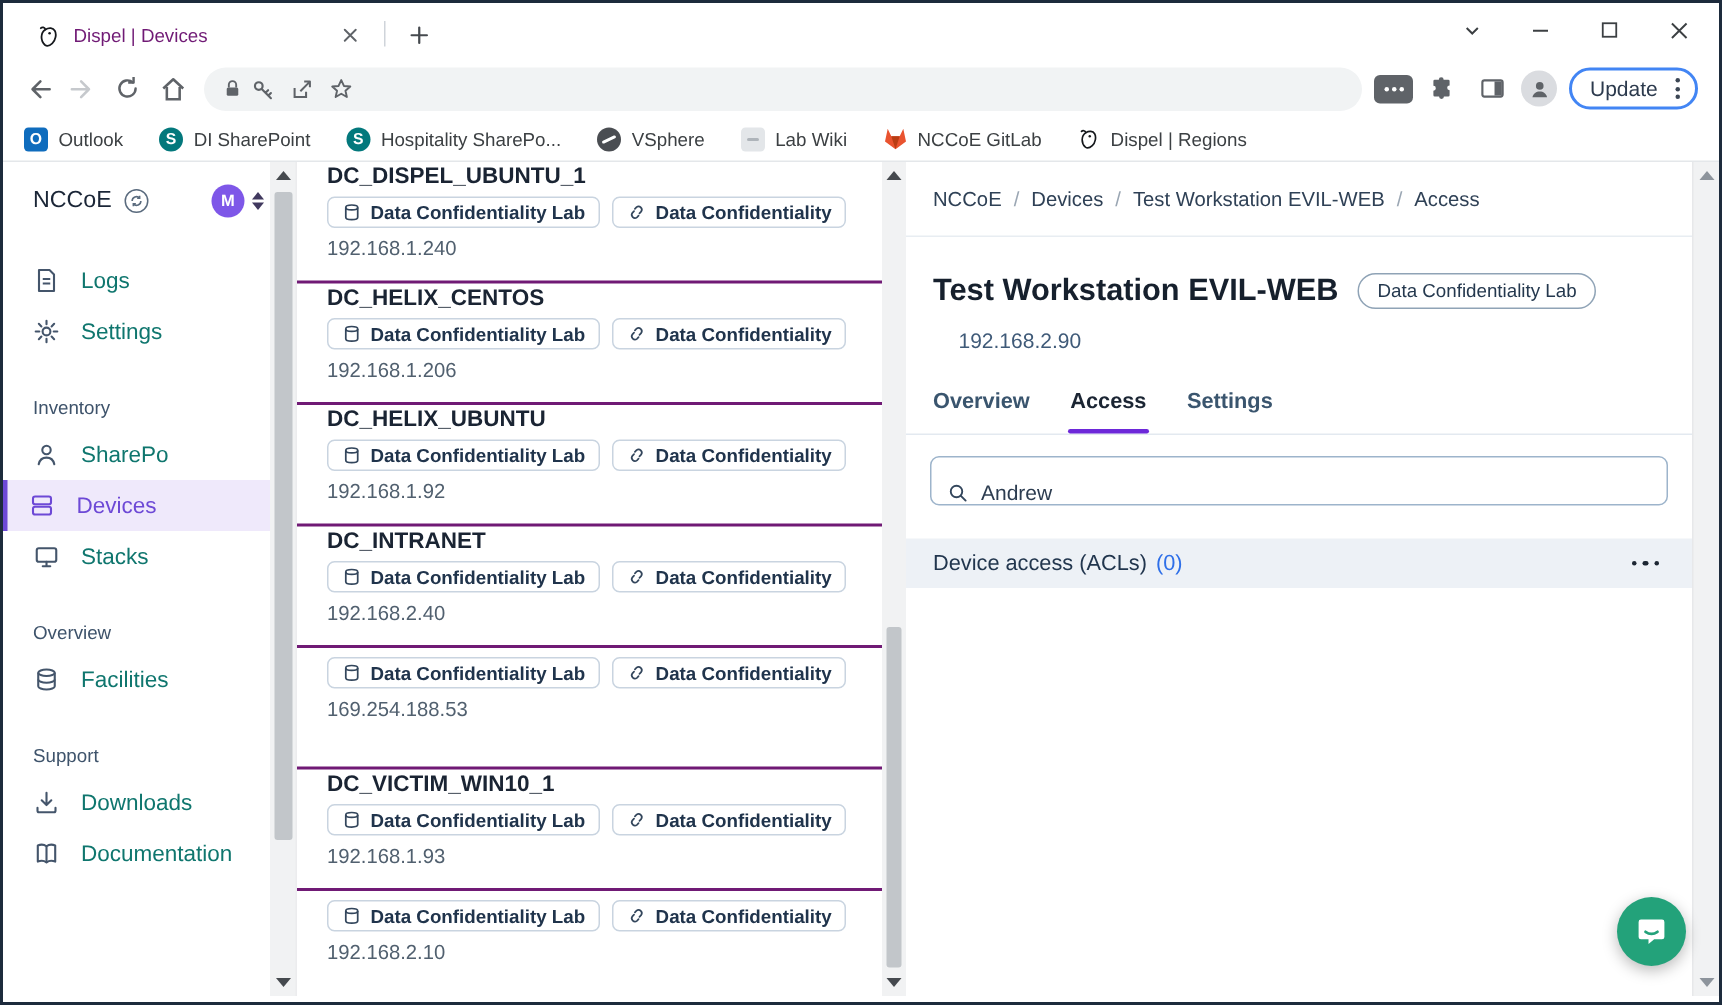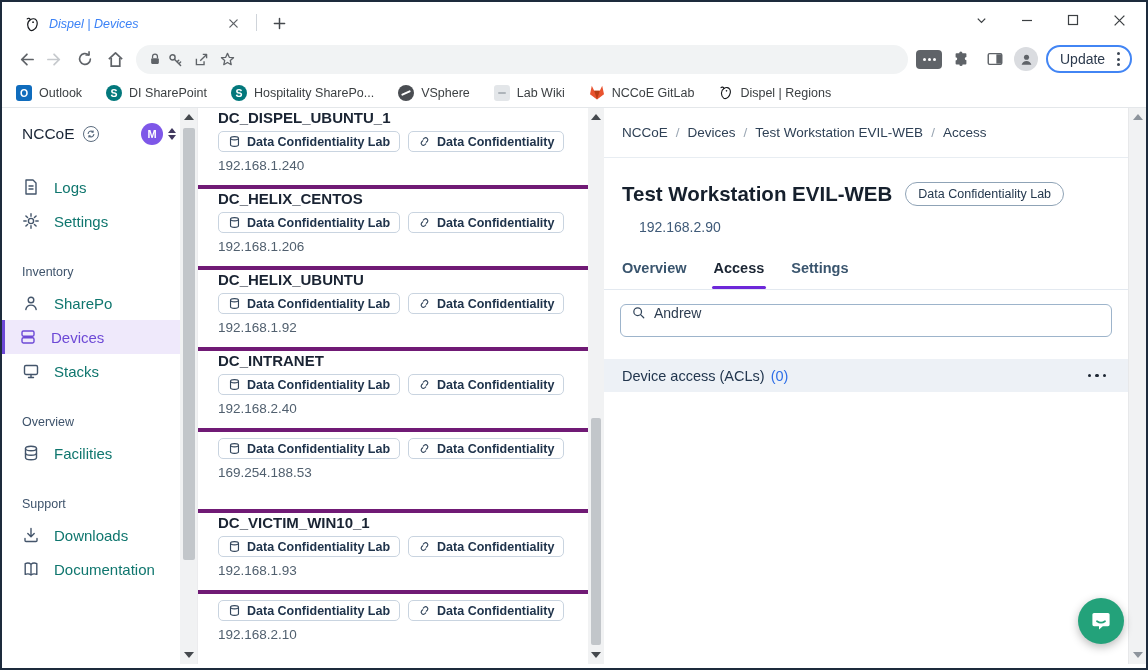--- a/index.html
+++ b/index.html
@@ -2,21 +2,21 @@
 <html><head>
 <meta charset="utf-8">
 <style>
   * { margin:0; padding:0; box-sizing:border-box; }
   html,body { width:1148px; height:670px; font-family:"Liberation Sans", sans-serif; background:#fff; }
   .window { position:relative; width:1148px; height:670px; background:#fff; border:2px solid #1d2b3c; overflow:hidden; }
 
   
   .titlebar { position:relative; height:38px; background:#fff; }
   .tab { position:absolute; left:10px; top:5px; width:238px; height:33px; display:flex; align-items:center; padding:0 8px 0 12px; border-radius:8px 8px 0 0; background:#fff; }
-  .tab-title { flex:1; font-size:12.5px; color:#3b82f6; margin-left:9px; white-space:nowrap; overflow:hidden;font-style:italic; }
+  .tab-title { flex:1; font-size:12.5px; color:#701a75; margin-left:9px; white-space:nowrap; overflow:hidden; }
   .icon-btn { display:inline-flex; align-items:center; justify-content:center; border-radius:50%; }
   .tab-close { width:18px; height:18px; }
   .tab-divider { position:absolute; left:254px; top:12px; width:1px; height:17px; background:#cfd4da; }
   .newtab { position:absolute; left:264px; top:8px; width:26px; height:26px; }
   .win-controls { position:absolute; right:4px; top:0; height:36px; display:flex; }
   .win-btn { width:46px; height:36px; display:flex; align-items:center; justify-content:center; }
 
   
   .toolbar { height:38px; display:flex; align-items:center; padding:0 8px; background:#fff; }
   .nav-btn { width:30px; height:30px; display:flex; align-items:center; justify-content:center; border-radius:50%; flex:0 0 auto; }
@@ -73,42 +73,42 @@
   .sbar .arr.lite.dn { border-top-color:#8d949c; }
   .sbar .thumb { position:absolute; left:3px; background:#c2c6ca; border-radius:2px; }
   .side-scroll { width:18px; border-right:1px solid #ececee; }
   .side-scroll .thumb { width:12px; top:20px; height:432px; }
   .list-scroll { width:16px; }
   .list-scroll .thumb { width:10px; top:310px; height:227px; }
   .main-scroll { width:18px; border-left:1px solid #e7e8ea; }
 
   
   .list { width:390px; flex:0 0 auto; overflow:hidden; }
-  .list-item { height:81px; padding:1px 0 0 20px; border-bottom:4px solid #701a75; cursor:pointer; }
+  .list-item { height:81px; padding:1px 0 0 20px; border-bottom:2px solid #701a75; cursor:pointer; }
   .list-item:last-child { border-bottom:none; }
   .dev-name { font-size:15px; font-weight:bold; color:#1a2433; }
   .tag-row { display:flex; gap:8px; margin-top:5px; }
   .pill { border:1px solid #c9d4e0; border-radius:5px; height:21px; padding:0 9px; display:inline-flex; align-items:center; gap:6px; font-size:12.5px; font-weight:600; color:#20344c; background:#fff; white-space:nowrap; }
   .pill .p-ic { width:13px; height:13px; color:#33465c; display:flex; }
   .dev-ip { margin-top:6px; font-size:13.5px; color:#51606f; }
 
   
   .panel { flex:1; background:#fff; overflow:hidden; }
   .breadcrumb { height:50px; display:flex; align-items:center; padding-left:18px; gap:8px; border-bottom:1px solid #e8edf2; font-size:13.5px; color:#2f4156; }
   .crumb { cursor:pointer; white-space:nowrap; }
   .crumb-sep { color:#9aa6b3; }
   .title-row { margin:24px 0 0 18px; display:flex; align-items:center; gap:13px; }
   .page-title { font-size:20.5px; font-weight:bold; color:#16202d; white-space:nowrap; }
   .badge { border:1px solid #8fa3b6; border-radius:999px; height:24px; padding:0 12px; font-size:12.5px; color:#24384e; display:flex; align-items:center; white-space:nowrap; }
   .panel-ip { margin:13px 0 0 35px; font-size:14px; color:#3f5a78; }
   .tabs { margin-top:25px; padding-left:18px; display:flex; gap:27px; border-bottom:1px solid #e3e9f0; height:30px; }
   .tabbtn { font-size:14.5px; font-weight:600; color:#3a556e; position:relative; cursor:pointer; }
   .tabbtn.active { color:#1b2533; }
   .tabbtn.active::after { content:""; position:absolute; left:-2px; right:-2px; bottom:0; height:3px; border-radius:2px; background:#6d28d9; }
-  .searchbox { margin:14px 16px 0 16px; height:33px; border:1px solid #9db4cb; border-radius:6px; display:flex; align-items:flex-start; padding:0 10px; gap:8px; background:#fff; }
+  .searchbox { margin:14px 16px 0 16px; height:33px; border:1px solid #9db4cb; border-radius:6px; display:flex; align-items:flex-end; padding:0 10px; gap:8px; background:#fff; }
   .searchbox input { border:none; outline:none; flex:1; font-size:14px; color:#2c3c50; font-family:"Liberation Sans",sans-serif; background:transparent; }
   .band { margin-top:22px; height:33px; background:#edf1f6; display:flex; align-items:center; padding:0 18px; }
   .band-title { font-size:14.5px; color:#22364e; }
   .band-count { font-size:14.5px; color:#2e6fe8; margin-left:6px; }
   .kebab-h { margin-left:auto; display:flex; gap:4px; padding:4px; cursor:pointer; }
   .kebab-h i { width:3.5px; height:3.5px; border-radius:50%; background:#1d2733; }
 
   .intercom { position:absolute; right:22px; bottom:20px; width:46px; height:46px; border-radius:50%; background:#23a27a; box-shadow:0 3px 10px rgba(0,0,0,.28); display:flex; align-items:center; justify-content:center; cursor:pointer; }
 
   svg { display:block; }

